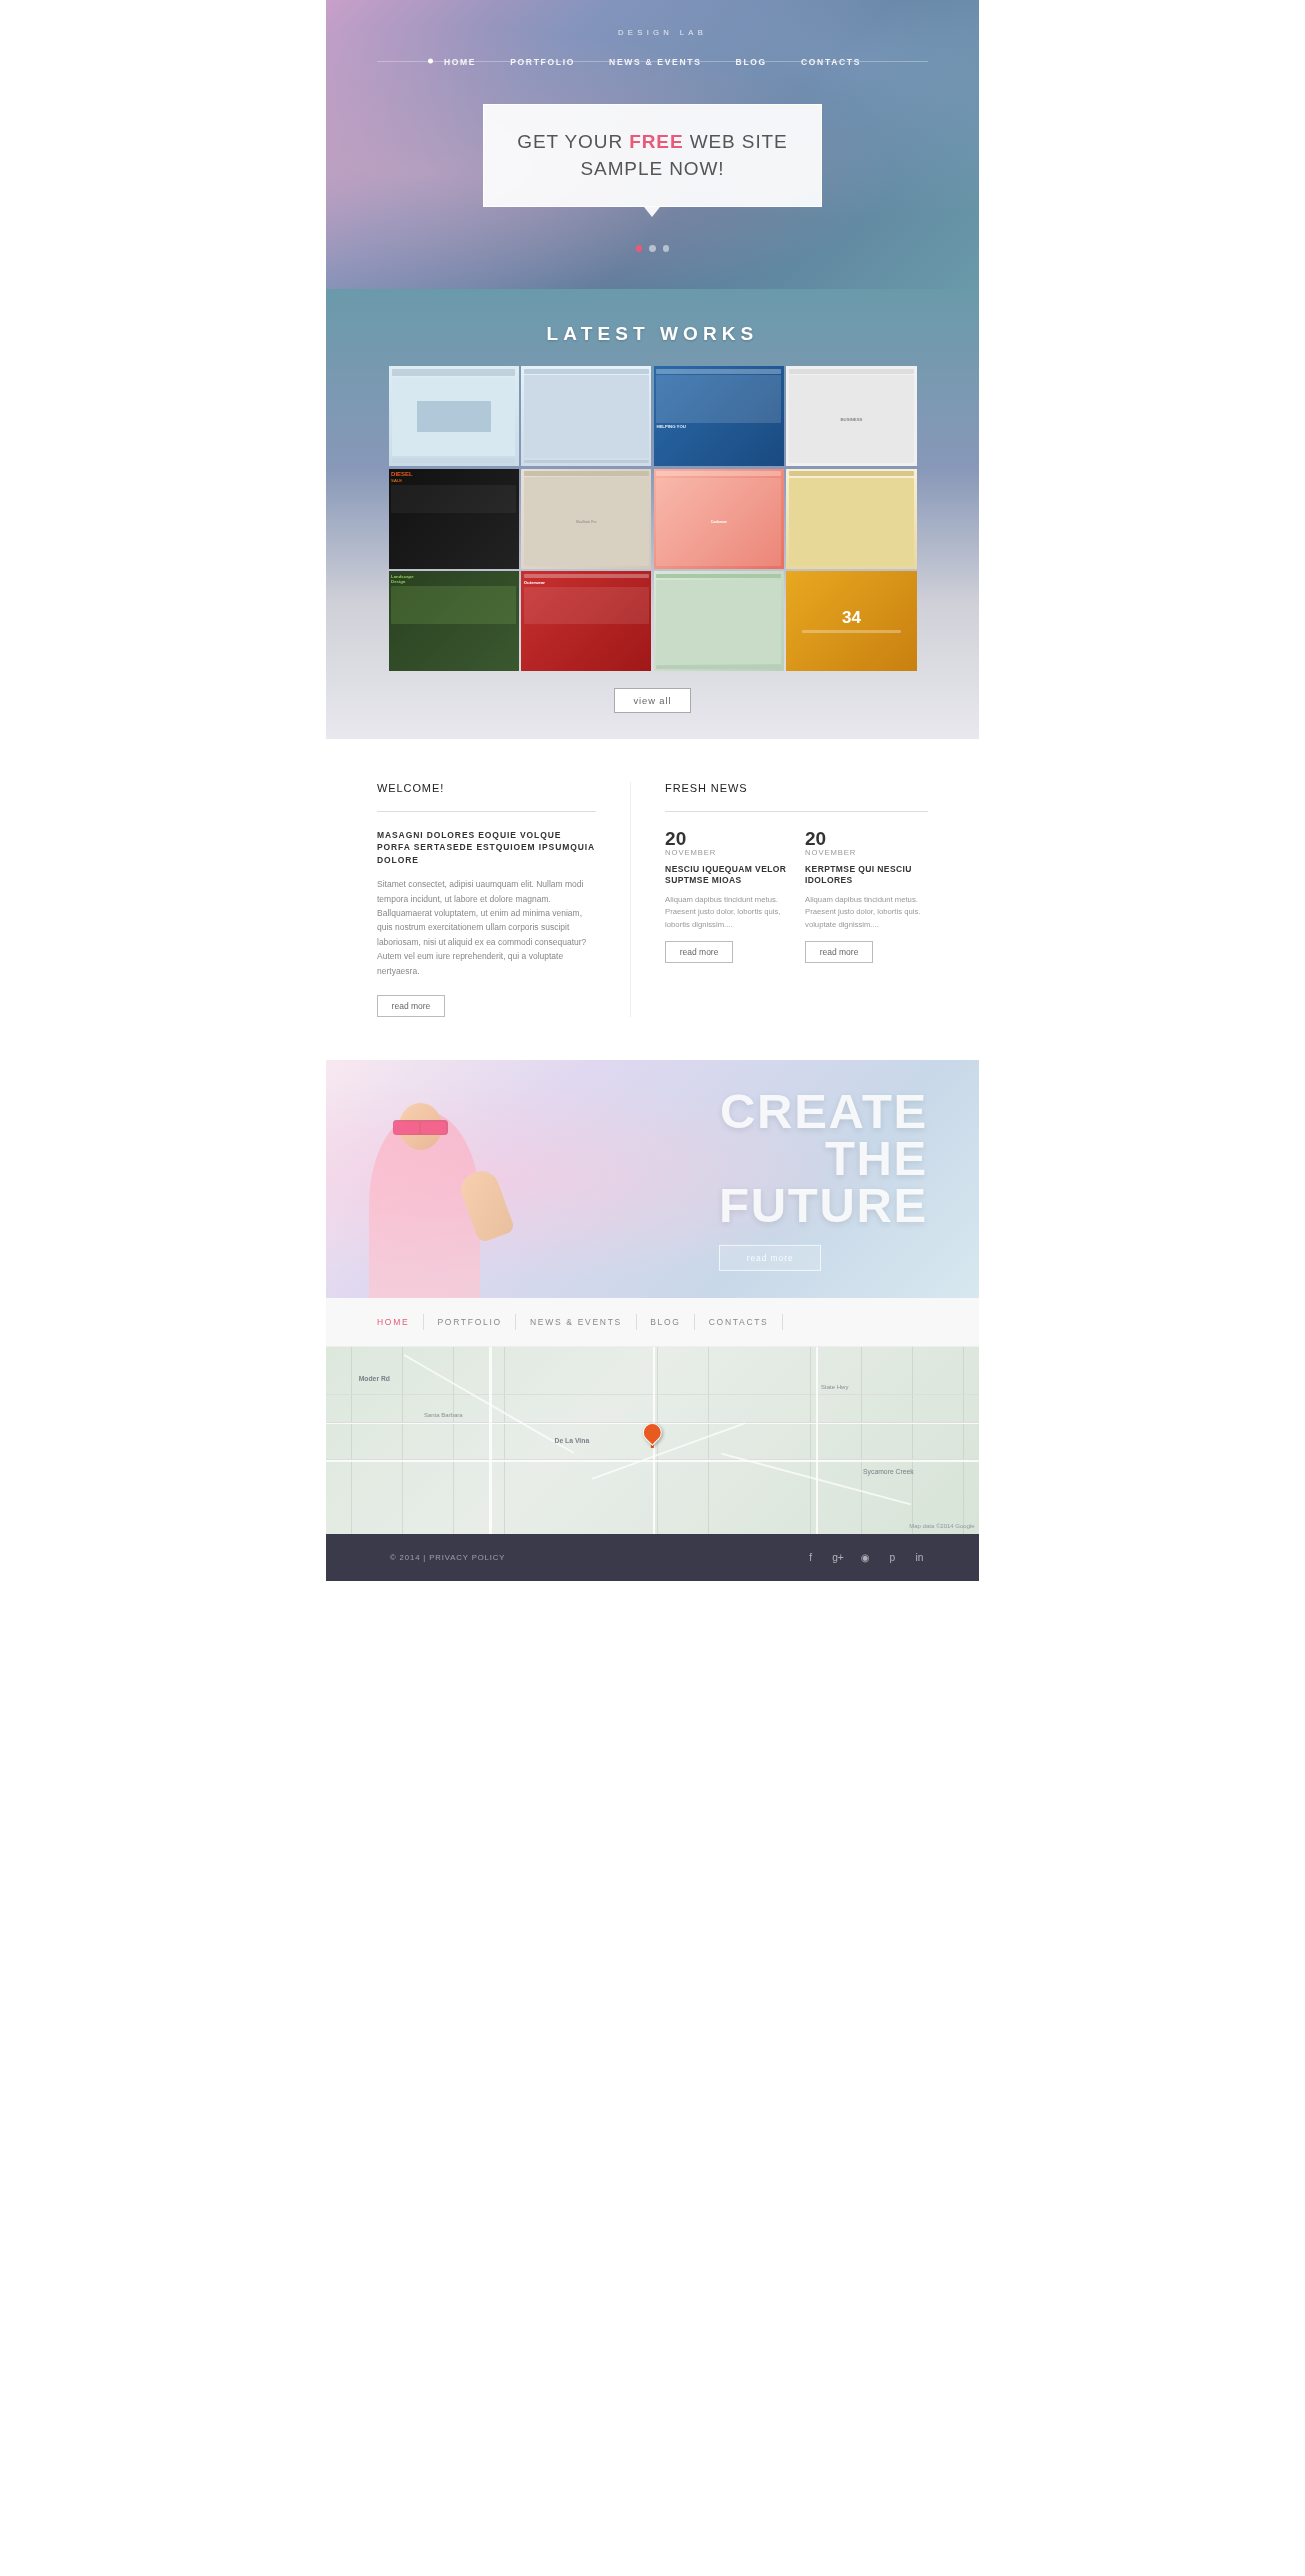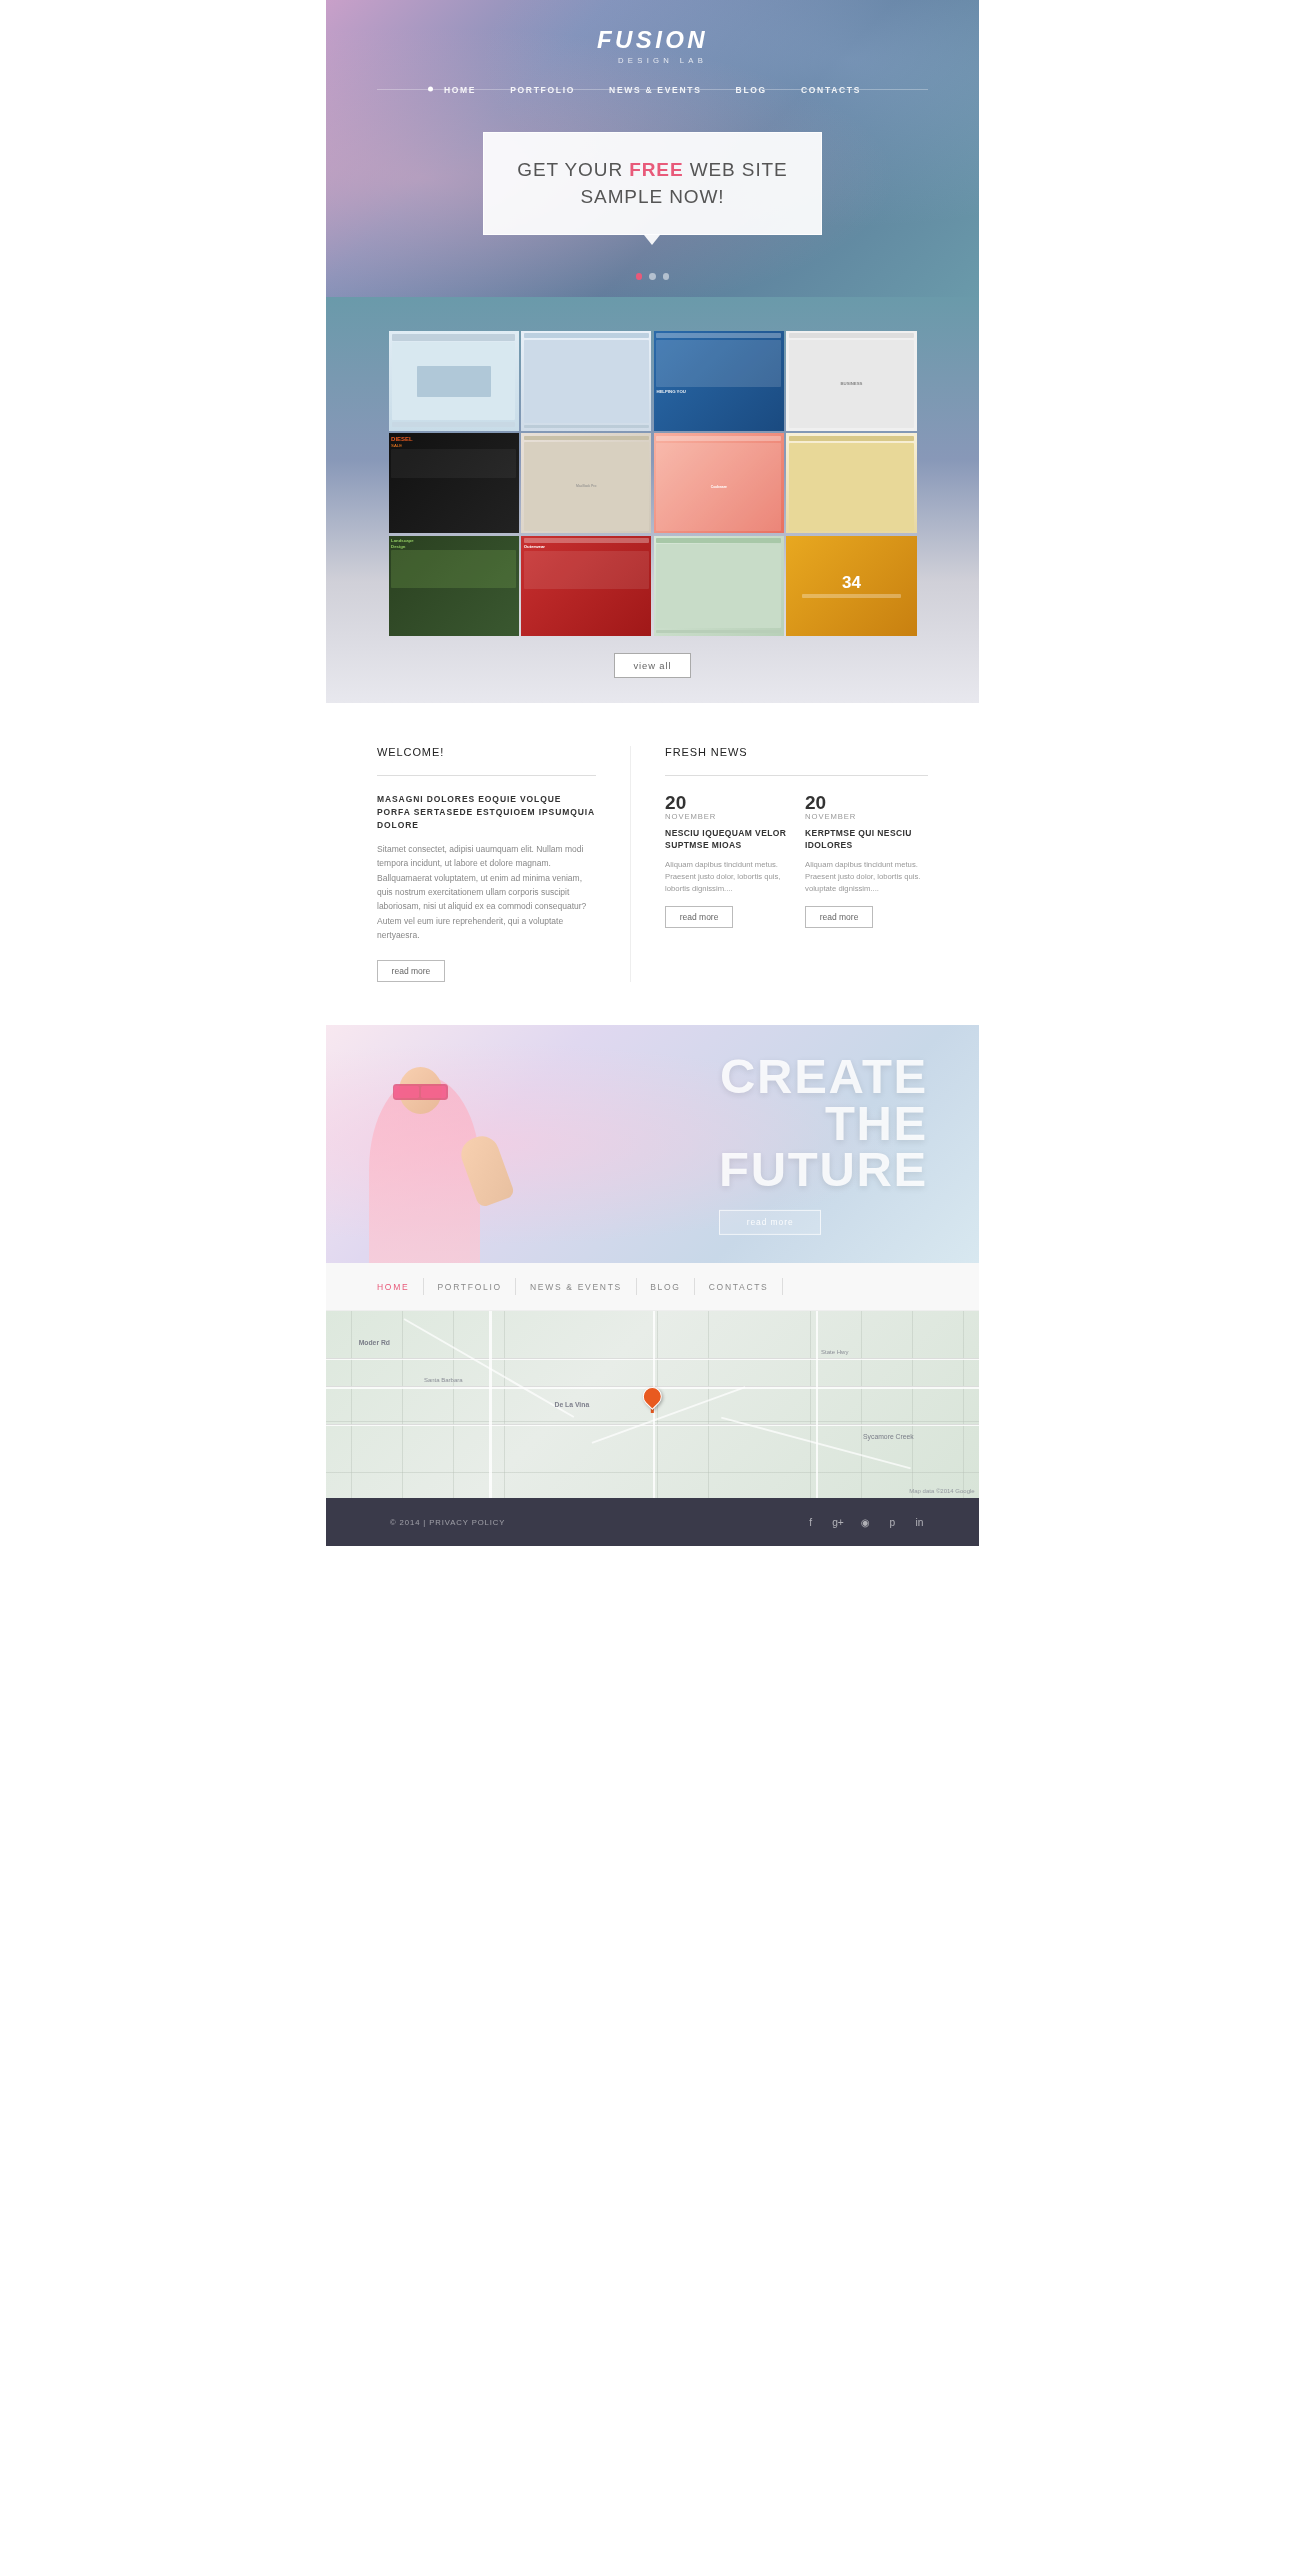--- a/index.html
+++ b/index.html
@@ -432,21 +432,20 @@
       cursor: pointer;
     }
   </style>
 </head>
 <body>
 
 <section class="hero-section">
   <div class="hero-glow"></div>
 
   <div class="logo-area">
-    <div class="logo-title">FUSION</div>
     <div class="logo-subtitle">DESIGN LAB</div>
   </div>
 
   <nav class="nav-line">
     <div class="nav-dot"></div>
     <ul class="nav-menu">
       <li><a href="#">HOME</a></li>
       <li><a href="#">PORTFOLIO</a></li>
       <li><a href="#">NEWS &amp; EVENTS</a></li>
       <li><a href="#">BLOG</a></li>
@@ -463,20 +462,21 @@
   </div>
 
   <div class="hero-dots">
     <div class="hero-dot active"></div>
     <div class="hero-dot"></div>
     <div class="hero-dot"></div>
   </div>
 </section>
 
 <section class="latest-works-section">
+  <h2 class="section-title">LATEST WORKS</h2>
 
   <div class="works-grid">
     <div class="work-item">
       <div class="work-item-inner wi-1">
         <div style="width:100%;height:100%;background:linear-gradient(180deg,#e0ecf4 0%,#c8dce8 100%);display:flex;flex-direction:column;padding:3.4px;gap:1.7px;">
           <div style="height:6.8px;background:#c0d0dc;border-radius:0.9px;"></div>
           <div style="flex:1;background:#d8e8f0;border-radius:0.9px;display:flex;align-items:center;justify-content:center;">
             <div style="width:60%;height:40%;background:#b0c8d8;border-radius:0.9px;"></div>
           </div>
           <div style="height:5.1px;background:#c8d8e4;border-radius:0.9px;"></div>

